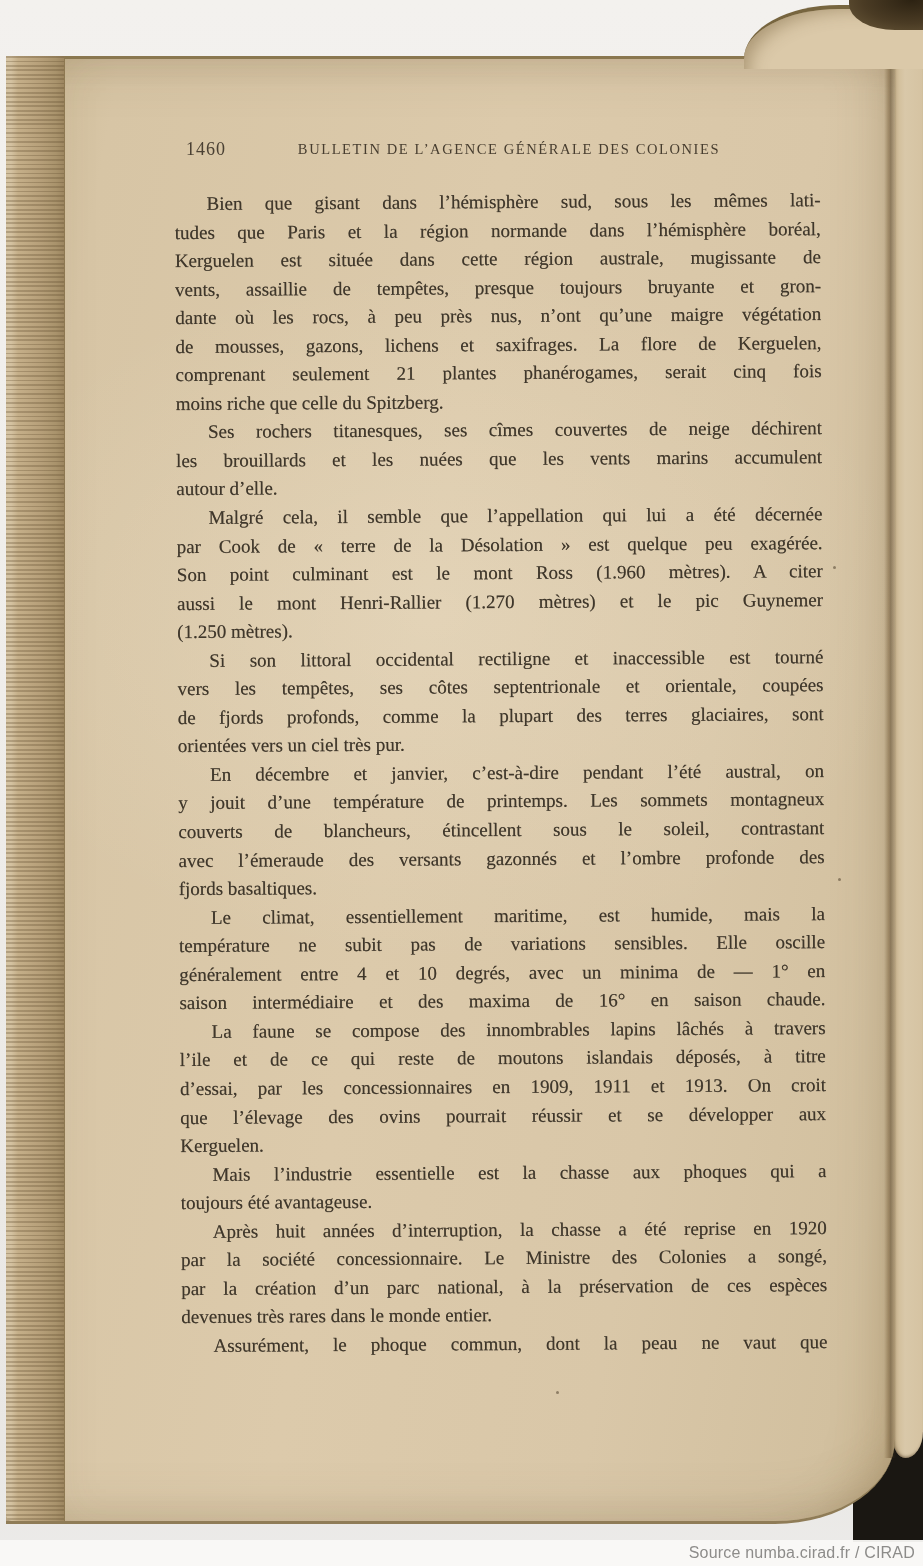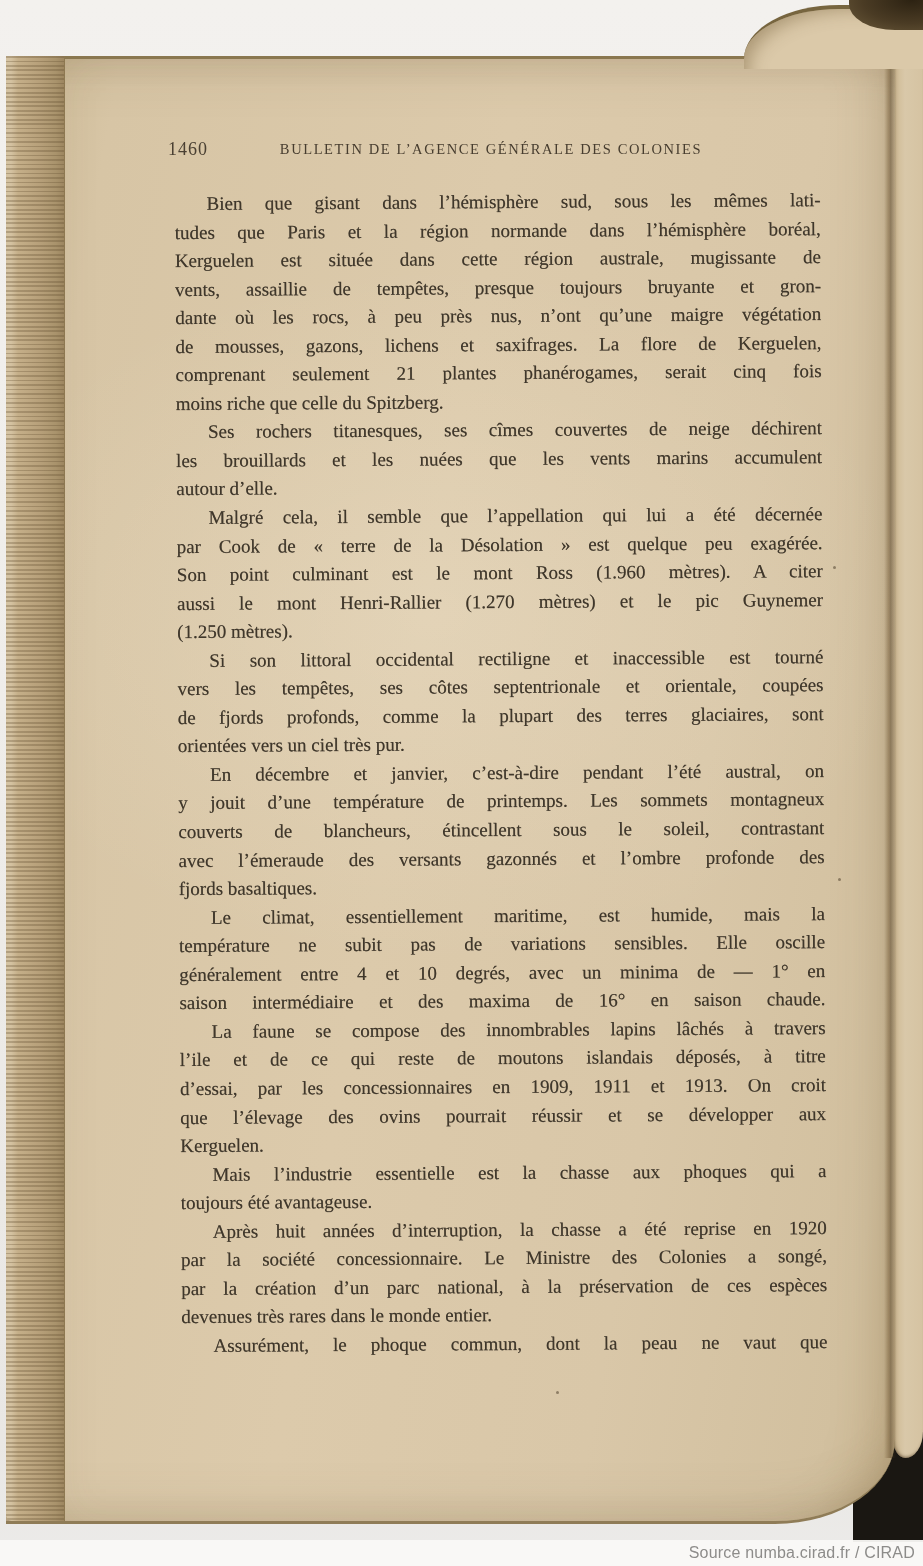--- a/index.html
+++ b/index.html
@@ -58,21 +58,21 @@
     background:radial-gradient(ellipse at 85% 0%, #2c2212 0%, #4a3b24 55%, #6b5a3b 100%);
     border-bottom-left-radius:46px 26px;
   }
   
   .gutter-crease{
     position:absolute;left:884px;top:58px;width:12px;height:1400px;
     background:linear-gradient(to right, rgba(0,0,0,0) 0%, rgba(118,94,58,.50) 40%, rgba(78,60,34,.45) 55%, rgba(0,0,0,0) 100%);
   }
   
   .page-header{
-    position:absolute;left:168px;top:139px;width:646px;height:22px;
+    position:absolute;left:186px;top:139px;width:646px;height:22px;
     color:#4a4033;
   }
   .page-number{
     position:absolute;left:0;top:0;font-size:18px;letter-spacing:1px;
   }
   .running-title{
     position:absolute;left:50%;transform:translateX(-50%);top:2px;
     font-size:14.5px;font-weight:400;letter-spacing:1.6px;white-space:nowrap;
     color:#473d2f;
   }

